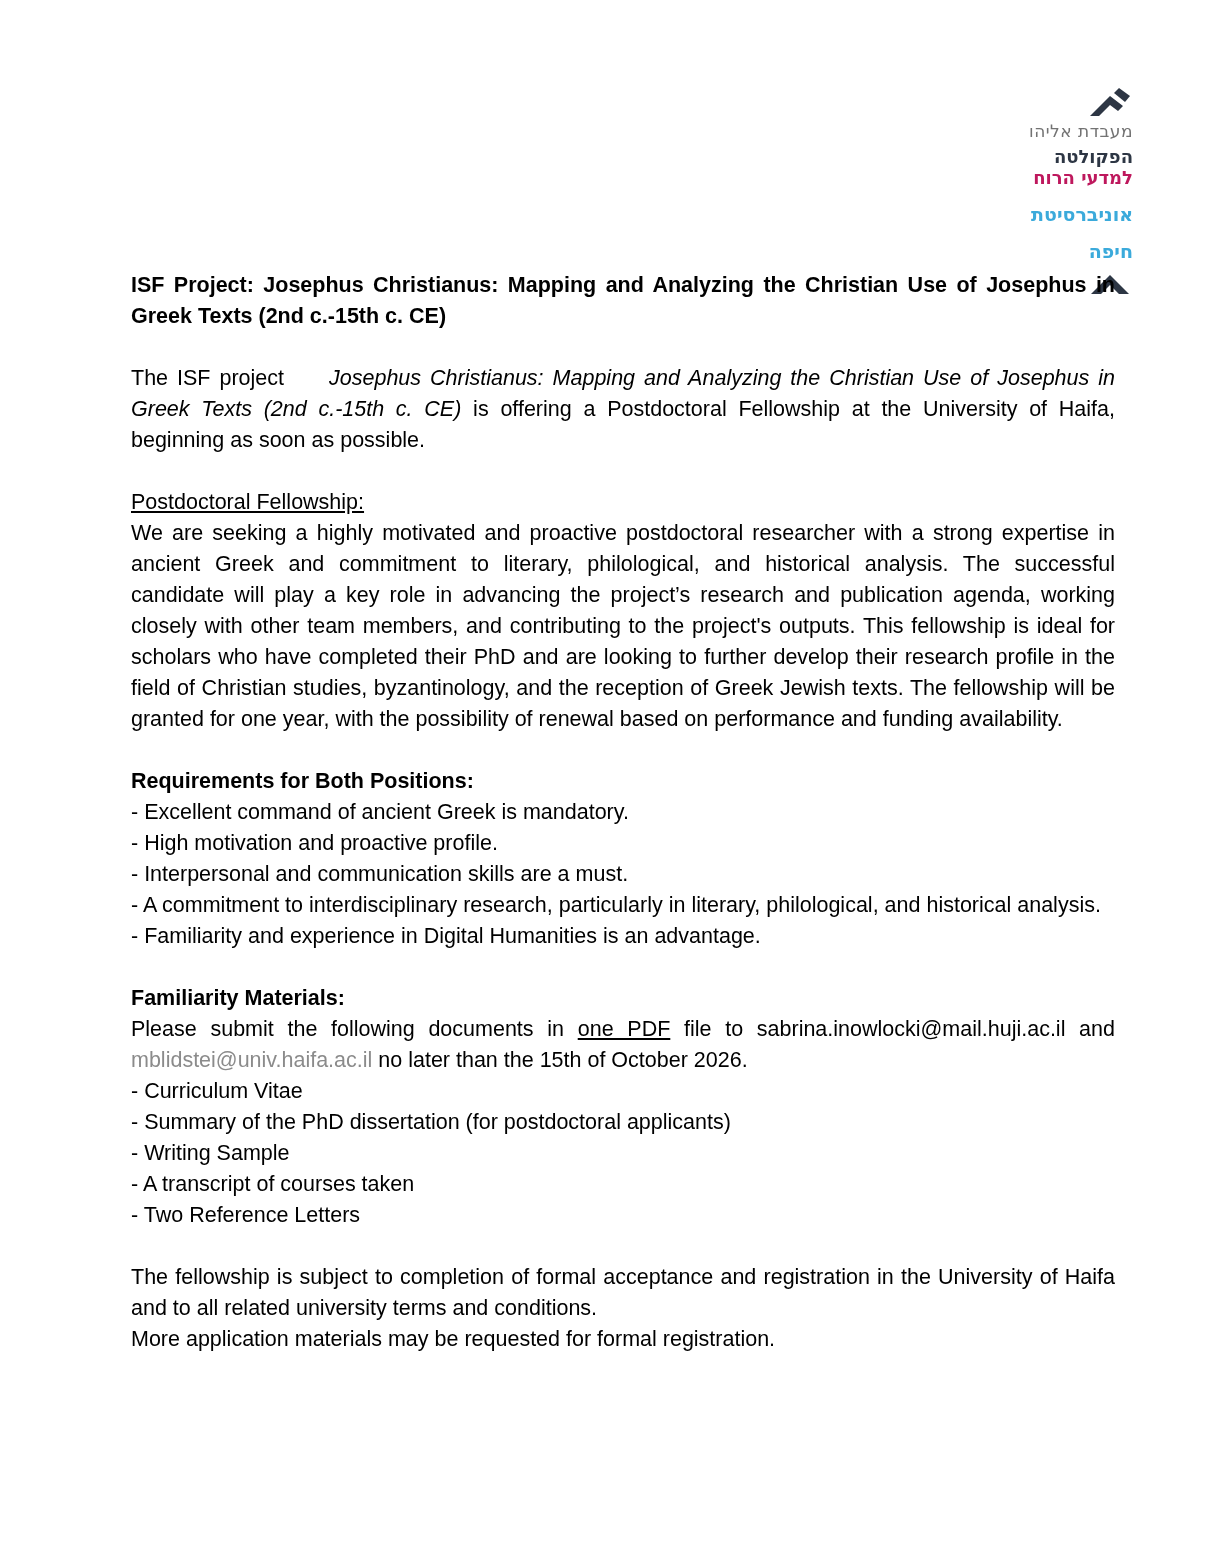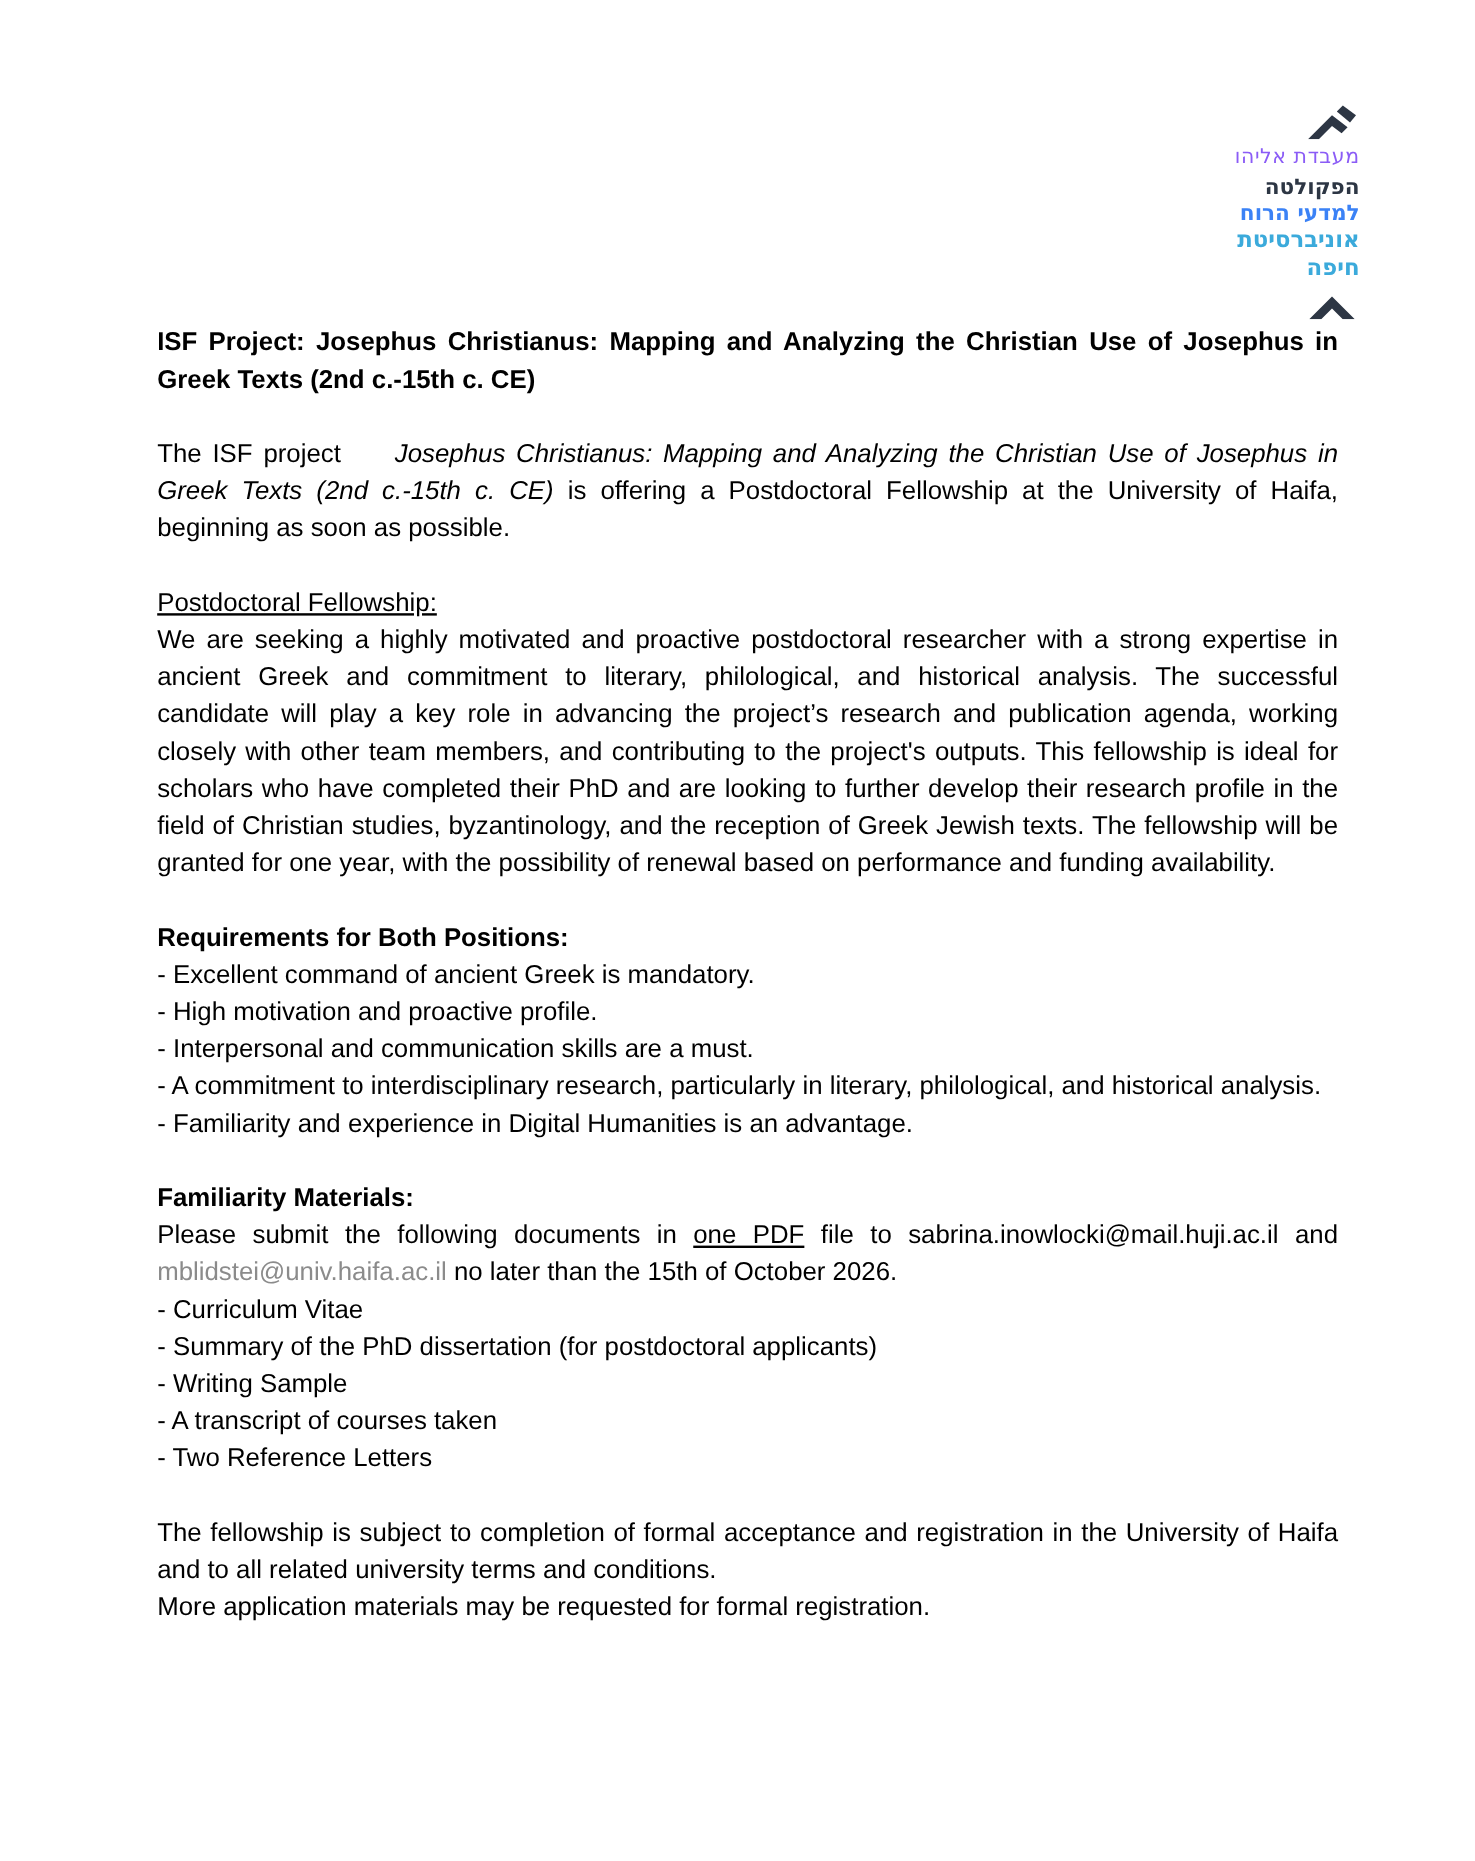--- a/index.html
+++ b/index.html
@@ -19,21 +19,21 @@
     display:flex; flex-direction:column; align-items:flex-end;
     text-align:right;
     font-family:"DejaVu Sans", sans-serif;
     line-height:1;
   }
   .logo svg { display:block; }
   .logo .mark-top { margin-right:2px; margin-bottom:7px; }
   .logo .mark-bottom { margin-right:2px; margin-top:8px; }
   .logo .lab      { font-size:17px; letter-spacing:0.5px; margin-bottom:6px; }
   .logo .faculty  { font-size:18px; font-weight:bold; line-height:21px;text-align:center; }
-  .logo .univ     { font-size:19px; font-weight:bold; line-height:21px; margin-top:2px; }
+  .logo .univ     { font-size:19px; font-weight:bold; line-height:21px; margin-top:16px; }
   
   .content {
     position:absolute;
     left:131px; top:270px;
     width:984px;
     font-size:21.5px;
     line-height:31px;
     text-align:justify;
   }
   .content p { margin:0; padding:0; }
@@ -46,23 +46,23 @@
 
 <div class="page">
 
   <div class="logo">
     <span class="mark-top" style="color: rgb(45, 54, 68);">
       <svg width="44" height="30" viewBox="0 0 44 30">
         <polygon fill="currentColor" points="3,30 23,10 36,20 31,25 23,19 12,30"></polygon>
         <polygon fill="currentColor" points="32,2 43,10 38,16 27,7"></polygon>
       </svg>
     </span>
-    <span class="lab" dir="rtl" style="color: #8b5cf6;">מעבדת אליהו</span>
+    <span class="lab" dir="rtl" style="color: #737373;">מעבדת אליהו</span>
     <span class="faculty" dir="rtl" style="color: rgb(45, 54, 68);">הפקולטה</span>
-    <span class="faculty" dir="rtl" style="color: #3b82f6;">למדעי הרוח</span>
+    <span class="faculty" dir="rtl" style="color: #be185d;">למדעי הרוח</span>
     <span class="univ" dir="rtl" style="color: rgb(59, 170, 219);">אוניברסיטת</span>
     <span class="univ" dir="rtl" style="color: rgb(59, 170, 219);">חיפה</span>
     <span class="mark-bottom" style="color: rgb(45, 54, 68);">
       <svg width="42" height="24" viewBox="0 0 42 24">
         <polygon fill="currentColor" points="2,24 21,5 40,24 30,24 21,15 12,24"></polygon>
       </svg>
     </span>
   </div>
 
   <div class="content">

